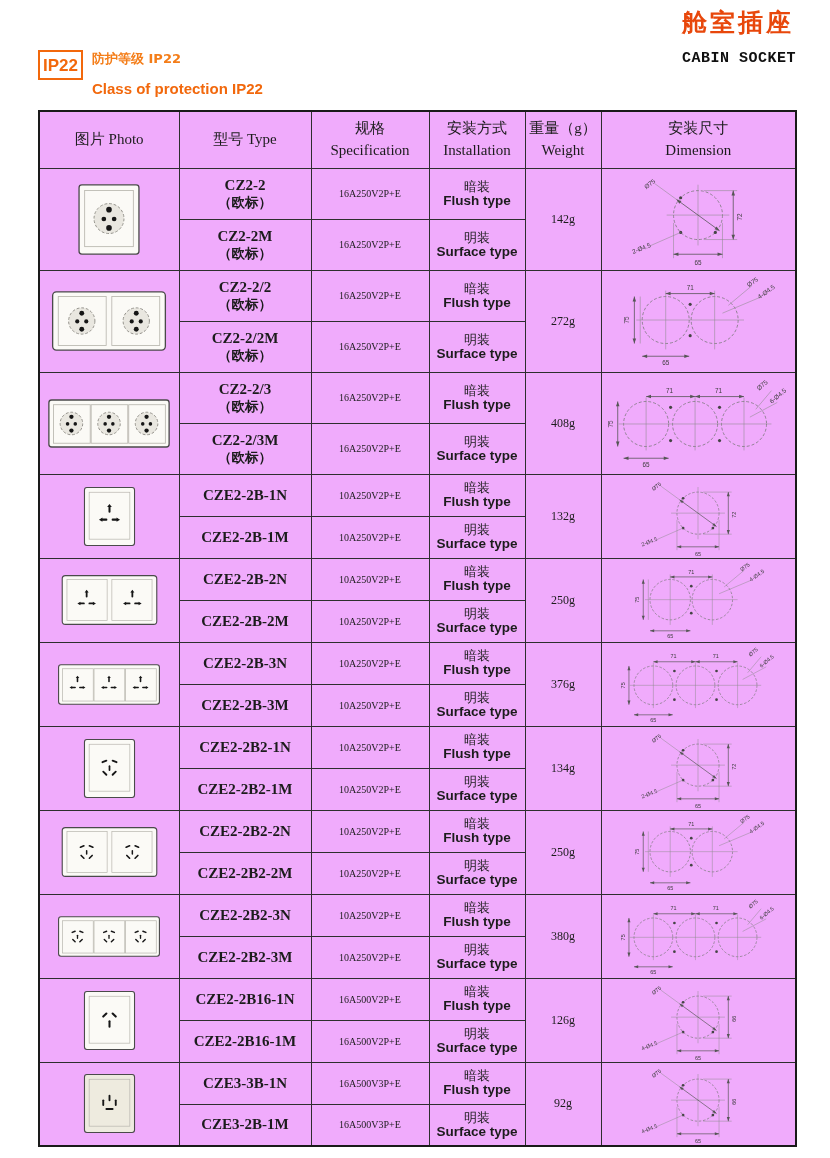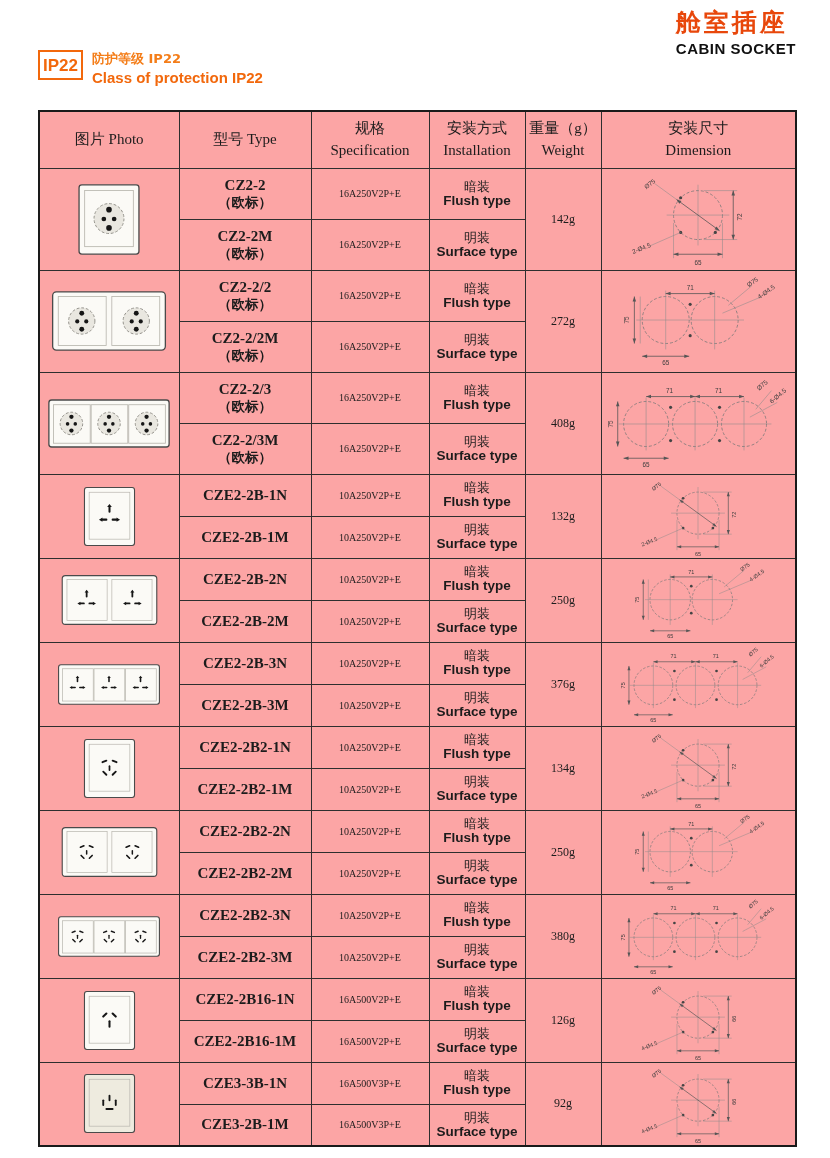--- a/index.html
+++ b/index.html
@@ -2,30 +2,30 @@
 <html><head>
 <meta charset="utf-8">
 <style>
   *{box-sizing:border-box;margin:0;padding:0}
   html,body{background:#fff}
   body{width:830px;height:1158px;font-family:"Liberation Serif",serif;color:#1c1c1c}
   .page{position:relative;width:830px;height:1158px;background:#ffffff;overflow:hidden}
 
   .brand{position:absolute;top:6px;right:34px;text-align:left}
   .brand-zh{font-size:25px;font-weight:bold;color:#e8470b;letter-spacing:3px;font-family:"DejaVu Sans",sans-serif}
-  .brand-en{font-size:15px;font-weight:bold;color:#101010;font-family:Liberation Sans, sans-serif;letter-spacing:.5px;margin-top:1px}
+  .brand-en{font-size:15px;font-weight:bold;color:#101010;font-family:Liberation Mono, monospace;letter-spacing:.5px;margin-top:11px}
 
   .ip-block{position:absolute;top:50px;left:38px;display:flex;align-items:flex-start;gap:9px}
   .ip-badge{border:2px solid #f2680c;color:#f2680c;font-family:"Liberation Sans",sans-serif;
             font-weight:bold;font-size:17px;line-height:1;padding:5px 3px 4px}
   .ip-zh{color:#f47d18;font-weight:bold;font-size:13px;font-family:"DejaVu Sans",sans-serif}
-  .ip-en{color:#f2680c;font-weight:bold;font-size:15px;font-family:"Liberation Sans",sans-serif;margin-top:1px}
+  .ip-en{color:#f2680c;font-weight:bold;font-size:15px;font-family:"Liberation Sans",sans-serif;margin-top:12px}
 
   table.product-table{position:absolute;top:110px;left:38px;width:757px;border-collapse:collapse;
-        border:2px solid #1a1a1a;table-layout:fixed;background:#fca5a5}
+        border:2px solid #1a1a1a;table-layout:fixed;background:#f0abfc}
   .product-table th,.product-table td{border:1px solid #2e2e2e;text-align:center;vertical-align:middle;padding:0;overflow:hidden}
   .product-table thead tr{height:57px}
   .product-table th{font-weight:normal;font-size:15px;line-height:1.45}
   tr.row-tall{height:51px}
   tr.row-short{height:42px}
   tr.group-start td{border-top:1.6px solid #1a1a1a}
 
   .type-main{font-size:15px;font-weight:bold;line-height:1.25}
   .type-note{font-size:13.5px;font-weight:bold;line-height:1.2}
   td.c-spec{font-size:10px}

